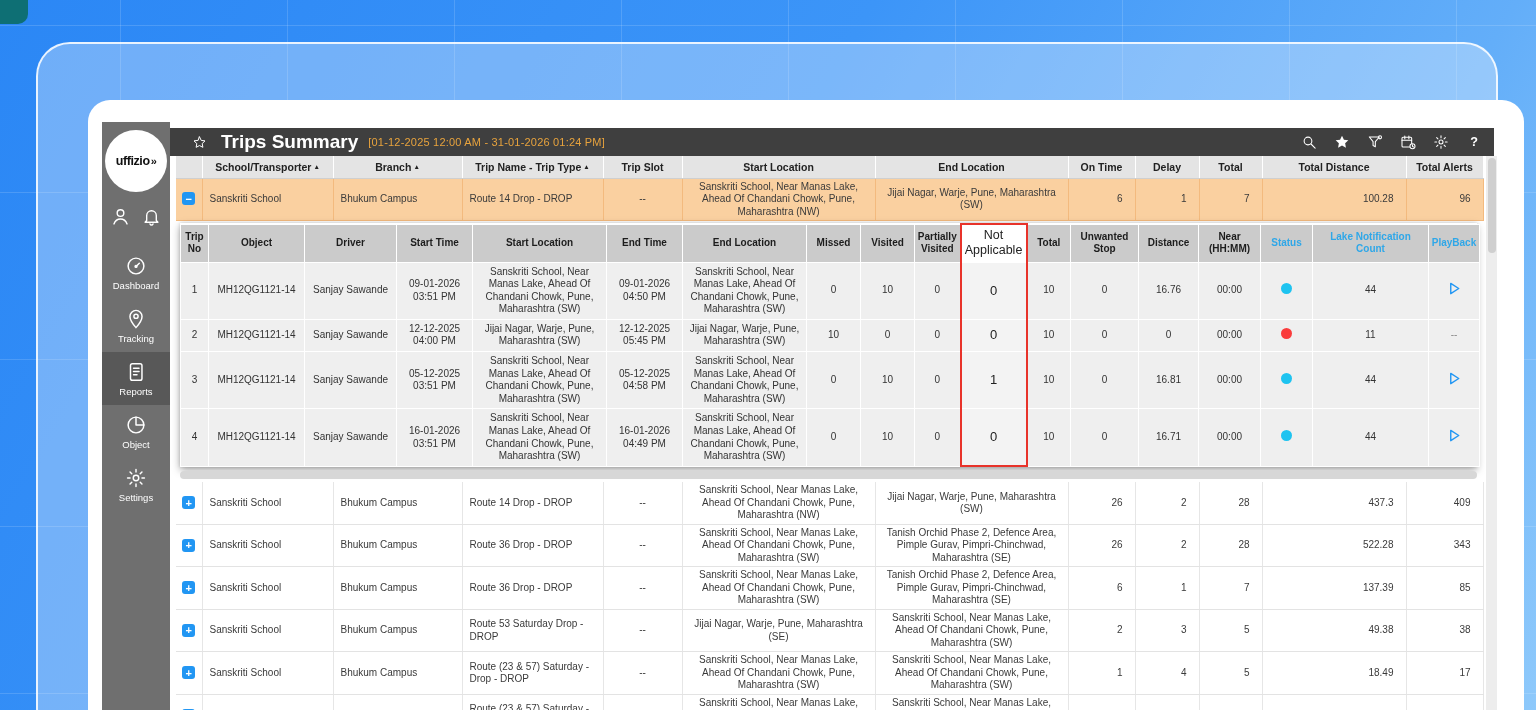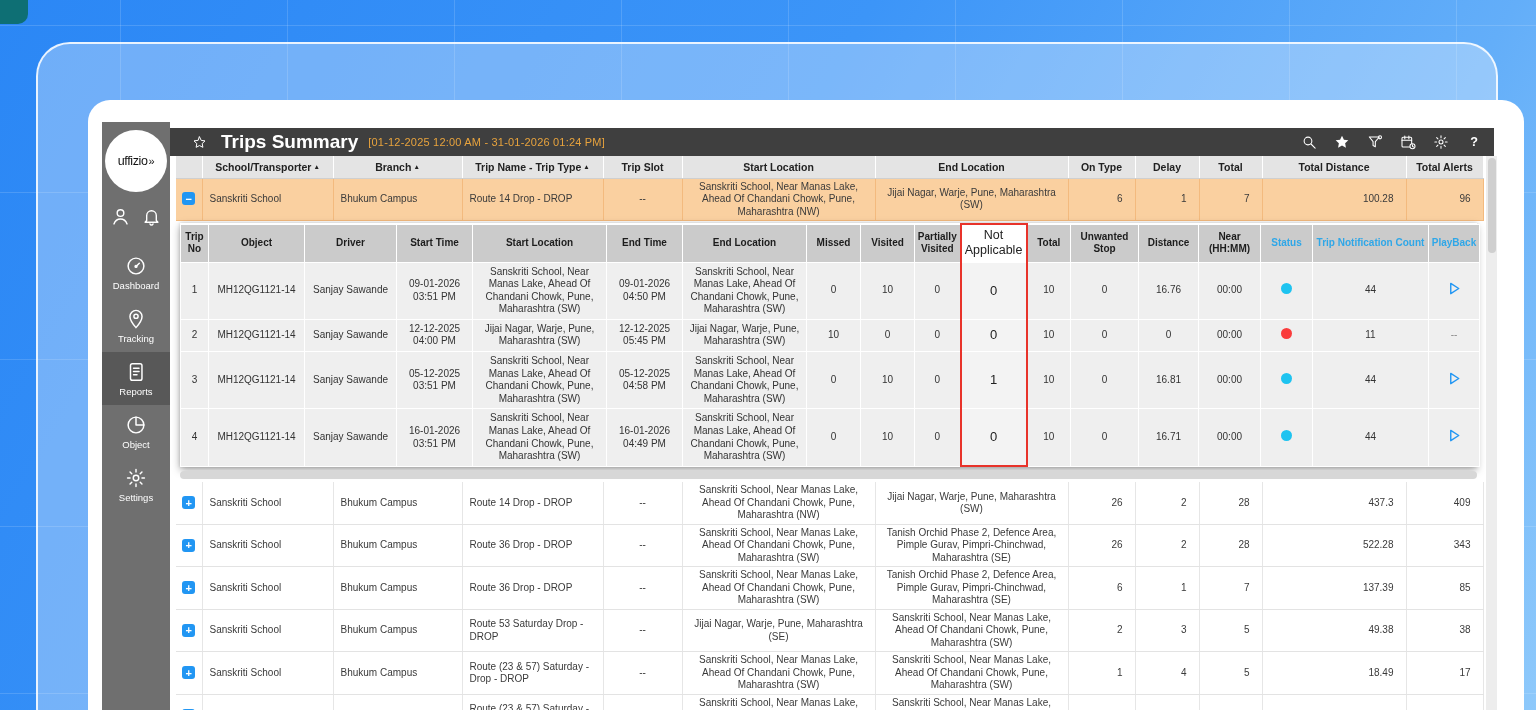--- a/index.html
+++ b/index.html
@@ -19,21 +19,21 @@
     background:rgba(255,255,255,0.32); border:2px solid rgba(255,255,255,0.85);
     border-radius:34px;
   }
   .app {
     position:absolute; left:50px; top:56px; width:1436px; height:700px;
     background:#ffffff; border-radius:22px 22px 0 0; overflow:hidden;
   }
   
   .sidebar { position:absolute; left:14px; top:22px; width:68px; height:678px; background:#6f6f6f; }
   .logo { position:absolute; left:3px; top:8px; width:62px; height:62px; background:#fff; border-radius:50%;
-          display:flex; align-items:center; justify-content:center; color:#111; font-weight:normal;
+          display:flex; align-items:center; justify-content:center; color:#111; font-weight:bold;
           font-size:12.5px; letter-spacing:-0.4px; }
   .logo .logo-arrow { font-size:11px; margin-left:1px; }
   .sb-top-icons { position:absolute; top:84px; left:0; width:68px; display:flex; justify-content:center; gap:10px; }
   .sb-top-icons svg { width:21px; height:21px; }
   .nav { position:absolute; top:124px; left:0; width:68px; }
   .nav-item { width:68px; padding:9px 0 8px 0; display:flex; flex-direction:column; align-items:center; gap:3px;
               color:#fff; font-size:9.5px; cursor:pointer; }
   .nav-item.active { background:#585858;text-align:right; }
   .nav-item svg { width:22px; height:22px; }
   
@@ -225,21 +225,21 @@
             </colgroup>
             <tbody>
               <tr>
      <th></th>
      <th>School/Transporter<span class="sort-arrow">▲</span></th>
                 <th>Branch<span class="sort-arrow">▲</span></th>
                 <th>Trip Name - Trip Type<span class="sort-arrow">▲</span></th>
                 <th>Trip Slot</th>
                 <th>Start Location</th>
                 <th>End Location</th>
-                <th>On Type</th>
+                <th>On Time</th>
                 <th>Delay</th>
                 <th>Total</th>
                 <th>Total Distance</th>
                 <th>Total Alerts</th>
    </tr>
               <tr class="orange">
      <td><span class="expand-btn">−</span></td>
      <td class="al">Sanskriti School</td>
                 <td class="al">Bhukum Campus</td>
                 <td class="al">Route 14 Drop - DROP</td>
@@ -287,21 +287,21 @@
                   <th>End Location</th>
                   <th>Missed</th>
                   <th>Visited</th>
                   <th>Partially Visited</th>
                   <th class="na-h">Not Applicable</th>
                   <th>Total</th>
                   <th>Unwanted Stop</th>
                   <th>Distance</th>
                   <th>Near (HH:MM)</th>
                   <th class="blue-h">Status</th>
-                  <th class="blue-h">Trip Notification Count</th>
+                  <th class="blue-h">Lake Notification Count</th>
                   <th class="blue-h">PlayBack</th>
    </tr>
                 <tr>
                   <td>1</td>
                   <td>MH12QG1121-14</td>
                   <td>Sanjay Sawande</td>
                   <td>09-01-2026 03:51 PM</td>
                   <td>Sanskriti School, Near Manas Lake, Ahead Of Chandani Chowk, Pune, Maharashtra (SW)</td>
                   <td>09-01-2026 04:50 PM</td>
                   <td>Sanskriti School, Near Manas Lake, Ahead Of Chandani Chowk, Pune, Maharashtra (SW)</td>

